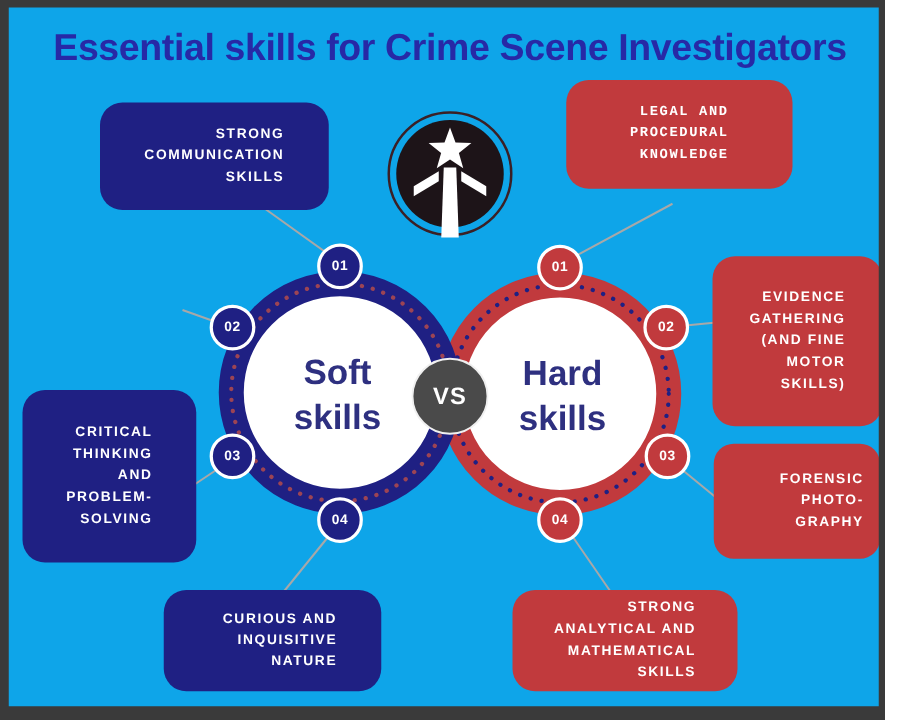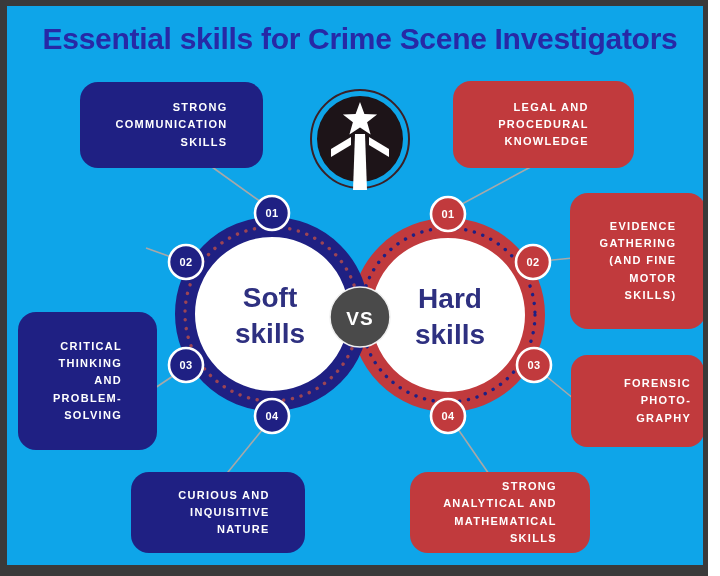--- a/index.html
+++ b/index.html
@@ -40,22 +40,22 @@
     text-align:right;color:#ffffff;font-weight:700;font-size:11px;
     letter-spacing:1.3px;line-height:1.55;white-space:pre-line;
     border-radius:18px;padding:4px 8px;box-sizing:border-box;
   }
   .skill-box.navy{background:var(--navy);}
   .skill-box.red{background:var(--red);}
   .b1{left:80px;top:82px;width:183px;height:86px;}
   .b2{left:23px;top:197px;width:127px;height:73px;border-radius:14px;}
   .b3{left:18px;top:312px;width:139px;height:138px;}
   .b4{left:131px;top:472px;width:174px;height:81px;padding-left:20px;}
-  .b5{left:453px;top:81px;width:181px;height:87px;}
-  .b6{left:570px;top:193px;width:136px;height:136px;}
+  .b5{left:453px;top:64px;width:181px;height:87px;font-family:Liberation Mono, monospace;}
+  .b6{left:570px;top:205px;width:136px;height:136px;}
   .b7{left:571px;top:355px;width:133px;height:92px;border-radius:16px;padding-left:48px;}
   .b8{left:410px;top:472px;width:180px;height:81px;}
   
   .ring-label{
     position:absolute;z-index:3;width:120px;text-align:center;
     color:var(--label_navy);font-size:28px;font-weight:700;line-height:1.3;
     white-space:pre-line;
   }
   .soft-label{left:210px;top:280px;}
   .hard-label{left:390px;top:281px;}

